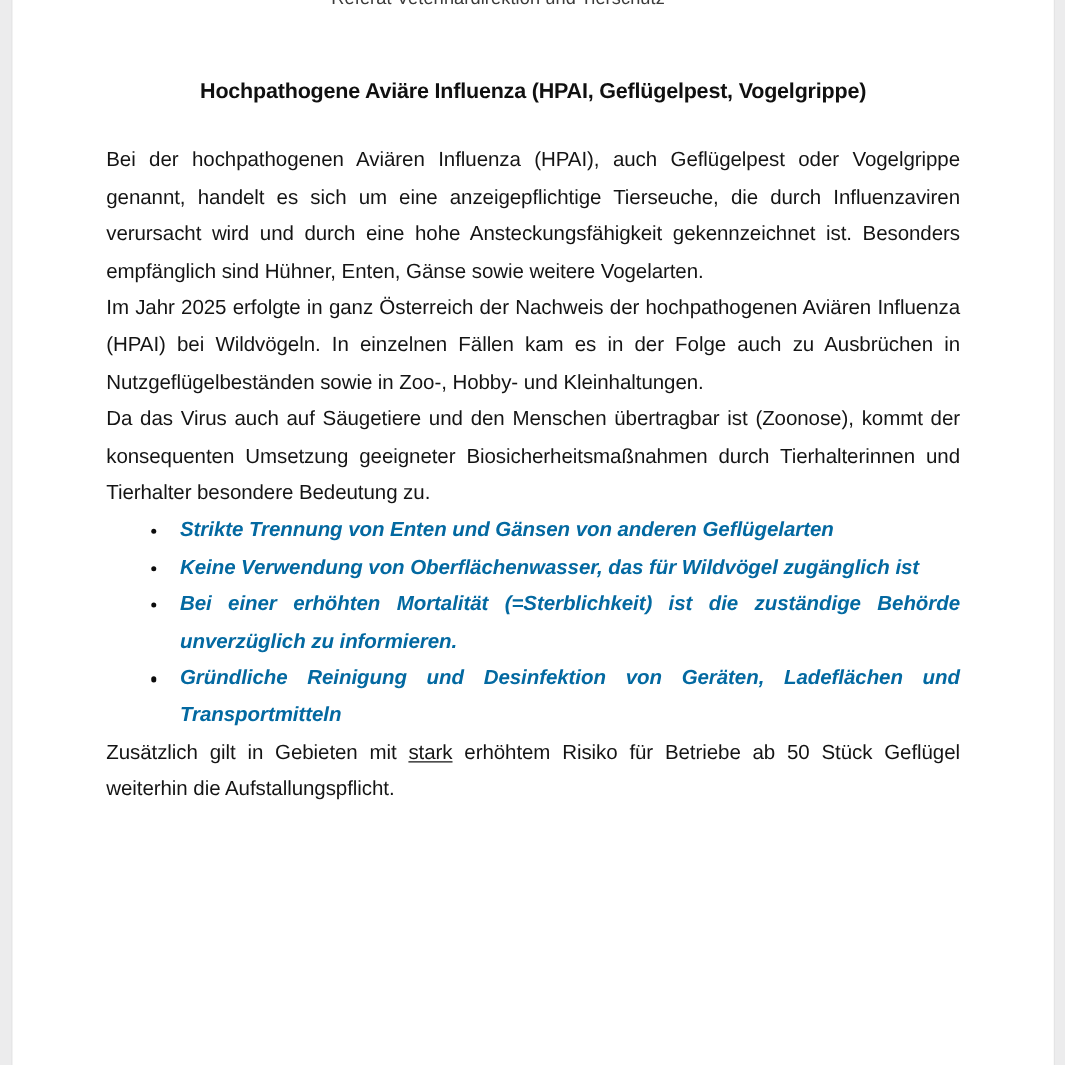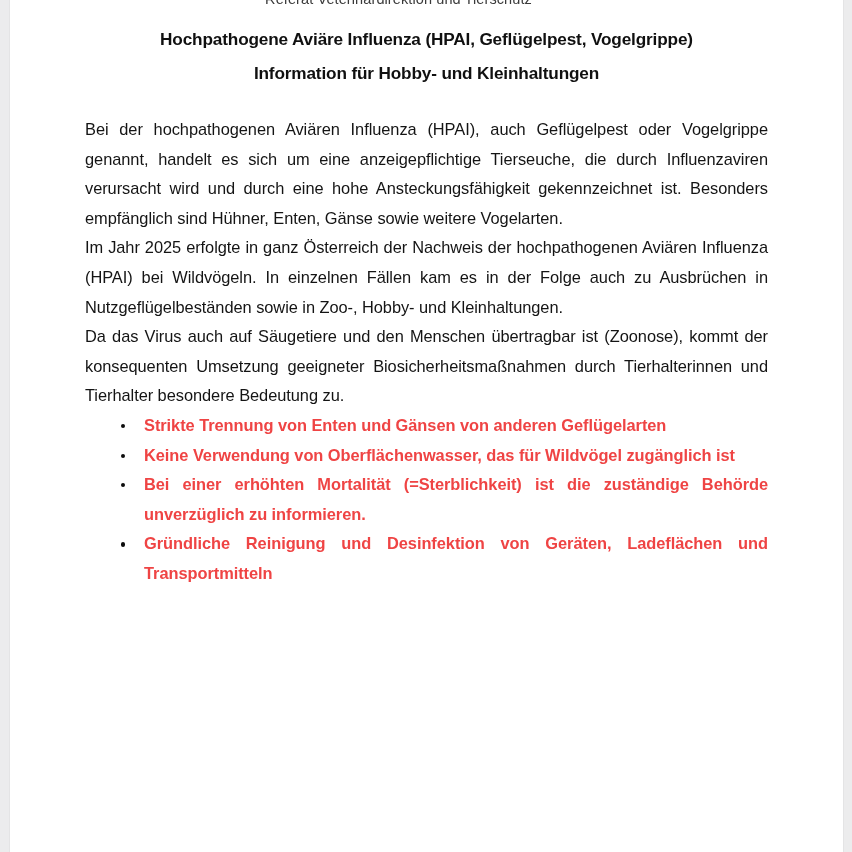--- a/index.html
+++ b/index.html
@@ -51,21 +51,21 @@
   }
 
   .doc-body {
     position: absolute;
     left: 75px;
     top: 0;
     width: 683px;
   }
 
   .title-block {
-    margin-top: 22px;
+    margin-top: 55px;
     text-align: center;
   }
   .title-line {
     font-size: 17.2px;
     font-weight: bold;
     color: #101010;
     line-height: 34px;
     letter-spacing: -0.15px;
   }
 
@@ -93,25 +93,26 @@
     list-style: none;
     margin: 0;
     padding: 0;
   }
   ul.measures li {
     position: relative;
     margin: 0;
     padding-left: 59px;
     font-size: 16.4px;
     font-weight: bold;
-    color: #ef4444;
+    color: #0369a1;
     line-height: 29.6px;
     text-align: justify;
     text-justify: inter-word;
     letter-spacing: -0.05px;
+    font-style: italic;
   }
   ul.measures li::before {
     content: "";
     position: absolute;
     left: 36px;
     top: 13px;
     width: 4.2px;
     height: 4.2px;
     border-radius: 50%;
     background: #0c0c0c;
@@ -126,21 +127,20 @@
 
 <div class="viewport">
   <div class="page">
 
     <div class="doc-header">Referat Veterinärdirektion und Tierschutz</div>
 
     <div class="doc-body">
 
       <div class="title-block">
         <div class="title-line">Hochpathogene Aviäre Influenza (HPAI, Geflügelpest, Vogelgrippe)</div>
-        <div class="title-line">Information für Hobby- und Kleinhaltungen</div>
       </div>
 
       <p class="para first">Bei der hochpathogenen Aviären Influenza (HPAI), auch Geflügelpest oder Vogelgrippe genannt, handelt es sich um eine anzeigepflichtige Tierseuche, die durch Influenzaviren verursacht wird und durch eine hohe Ansteckungsfähigkeit gekennzeichnet ist. Besonders empfänglich sind Hühner, Enten, Gänse sowie weitere Vogelarten.</p>
 
       <p class="para">Im Jahr 2025 erfolgte in ganz Österreich der Nachweis der hochpathogenen Aviären Influenza (HPAI) bei Wildvögeln. In einzelnen Fällen kam es in der Folge auch zu Ausbrüchen in Nutzgeflügelbeständen sowie in Zoo-, Hobby- und Kleinhaltungen.</p>
 
       <p class="para">Da das Virus auch auf Säugetiere und den Menschen übertragbar ist (Zoonose), kommt der konsequenten Umsetzung geeigneter Biosicherheitsmaßnahmen durch Tierhalterinnen und Tierhalter besondere Bedeutung zu.</p>
 
 
       <ul class="measures">
@@ -151,16 +151,17 @@
             <span>Keine Verwendung von Oberflächenwasser, das für Wildvögel zugänglich ist</span>
           </li>
         <li>
             <span>Bei einer erhöhten Mortalität (=Sterblichkeit) ist die zuständige Behörde unverzüglich zu informieren.</span>
           </li>
         <li>
             <span>Gründliche Reinigung und Desinfektion von Geräten, Ladeflächen und Transportmitteln</span>
           </li>
       </ul>
 
+      <p class="para"><span>Zusätzlich gilt in Gebieten mit </span><u>stark</u><span> erhöhtem Risiko für Betriebe ab 50 Stück Geflügel weiterhin die Aufstallungspflicht.</span></p>
 
     </div>
   </div>
 </div>
 
 </body></html>

